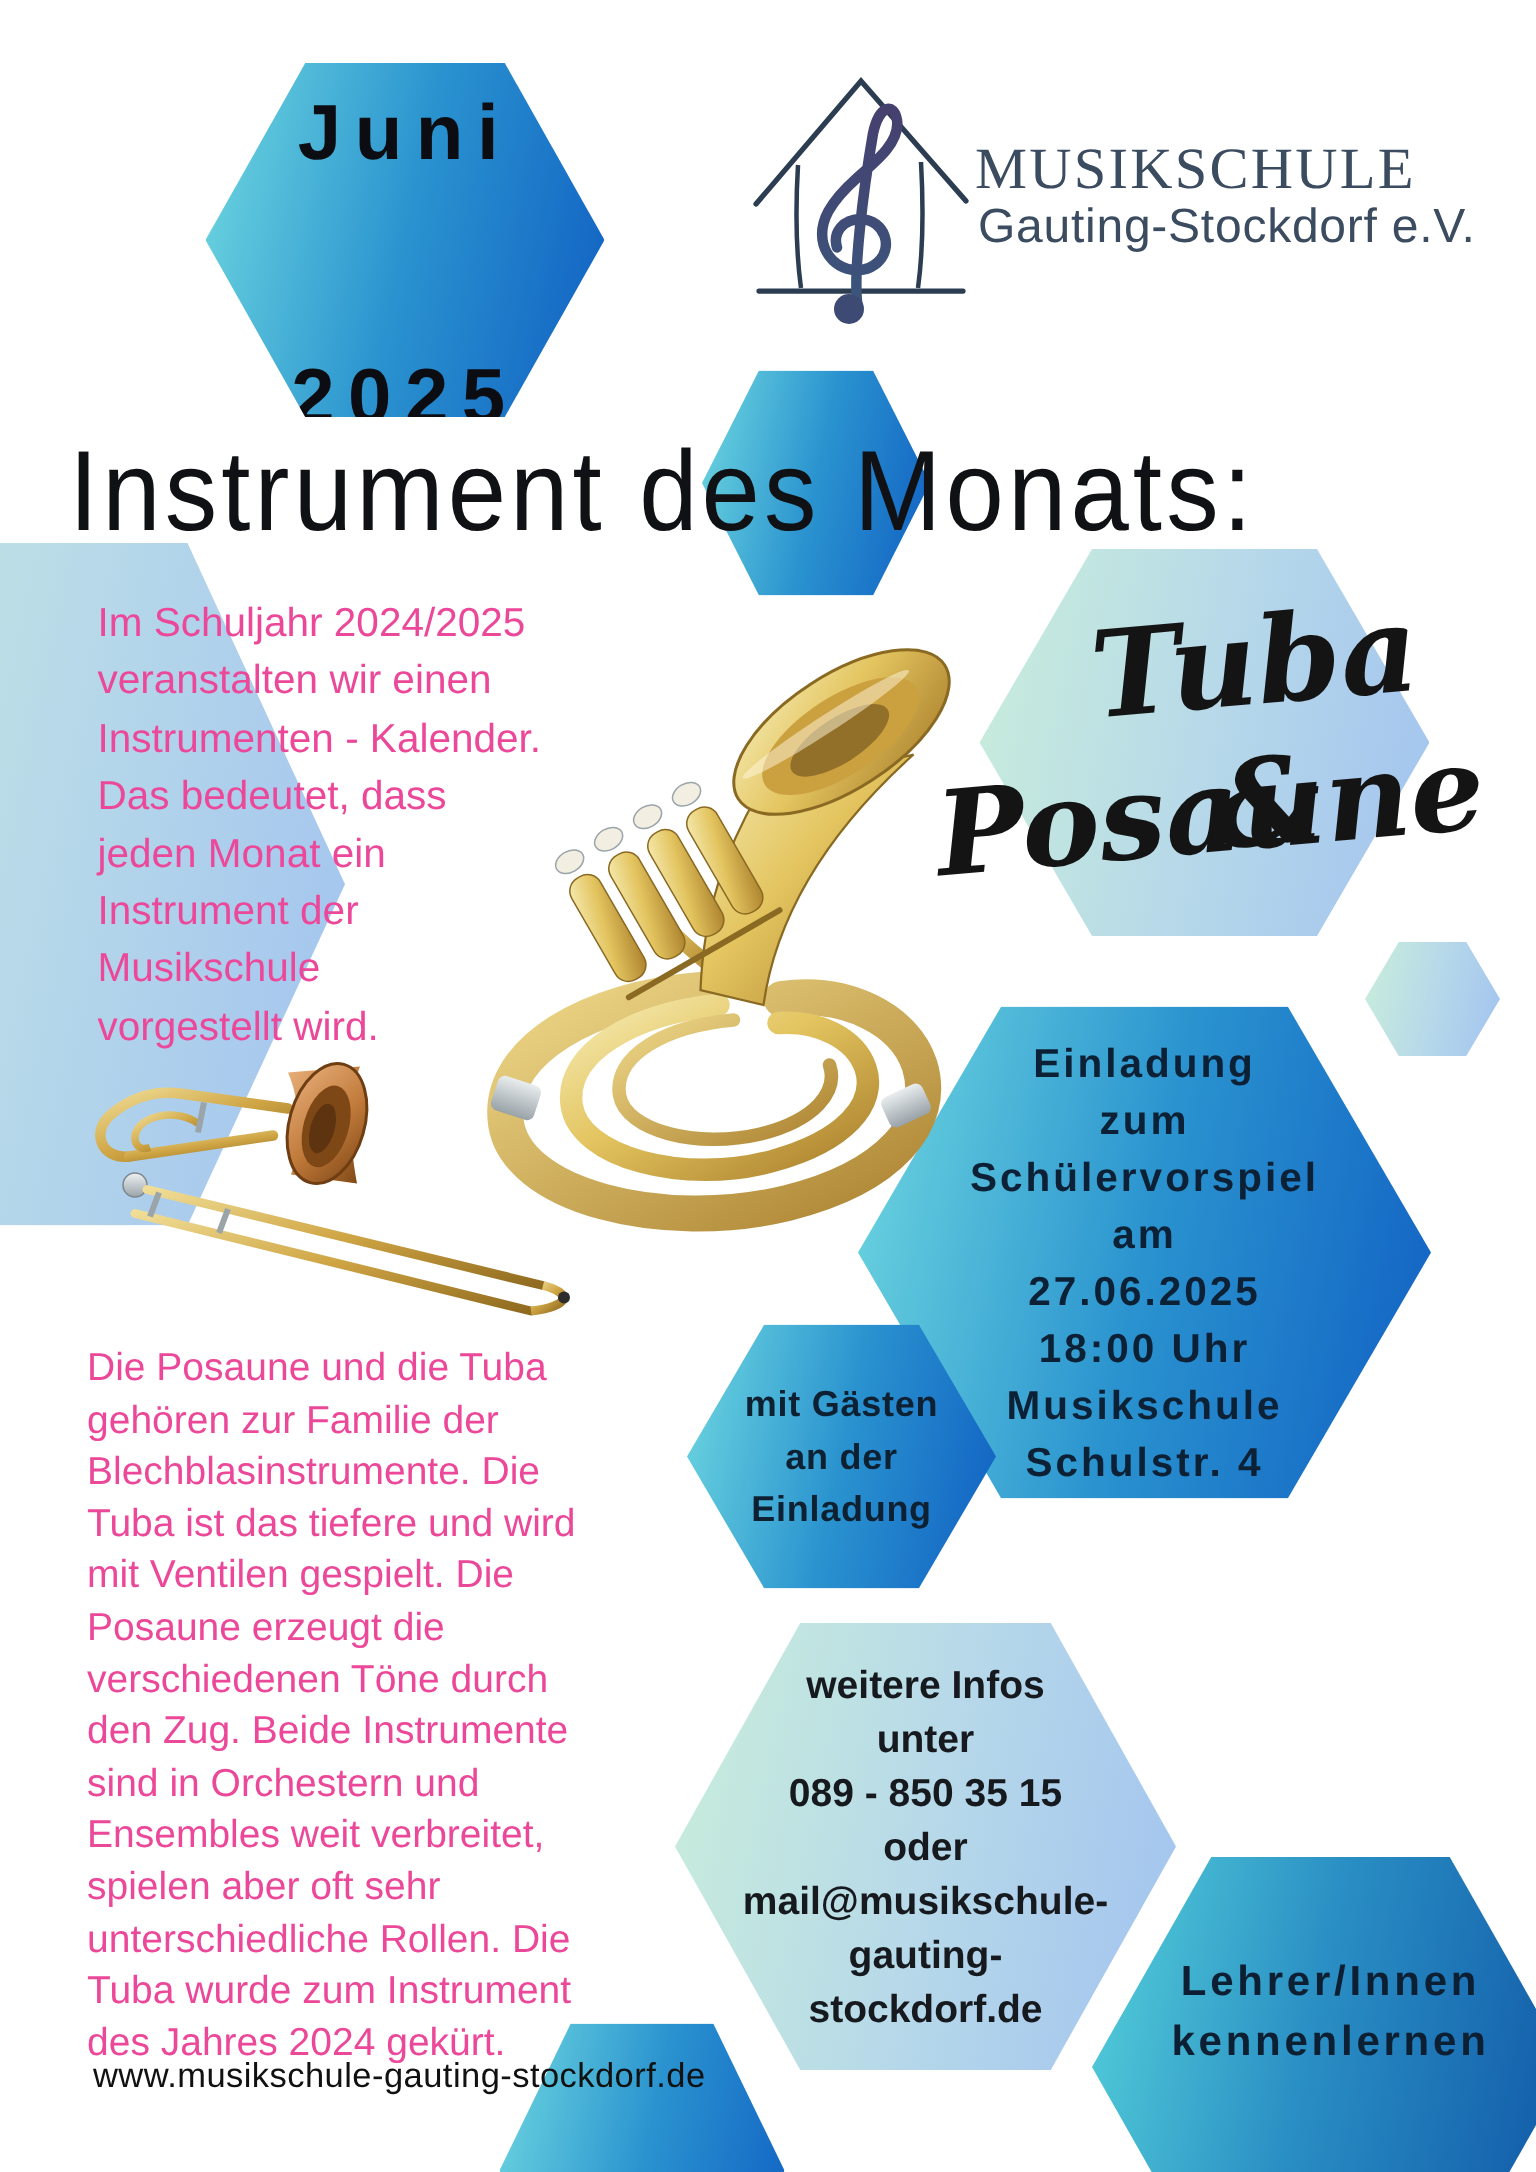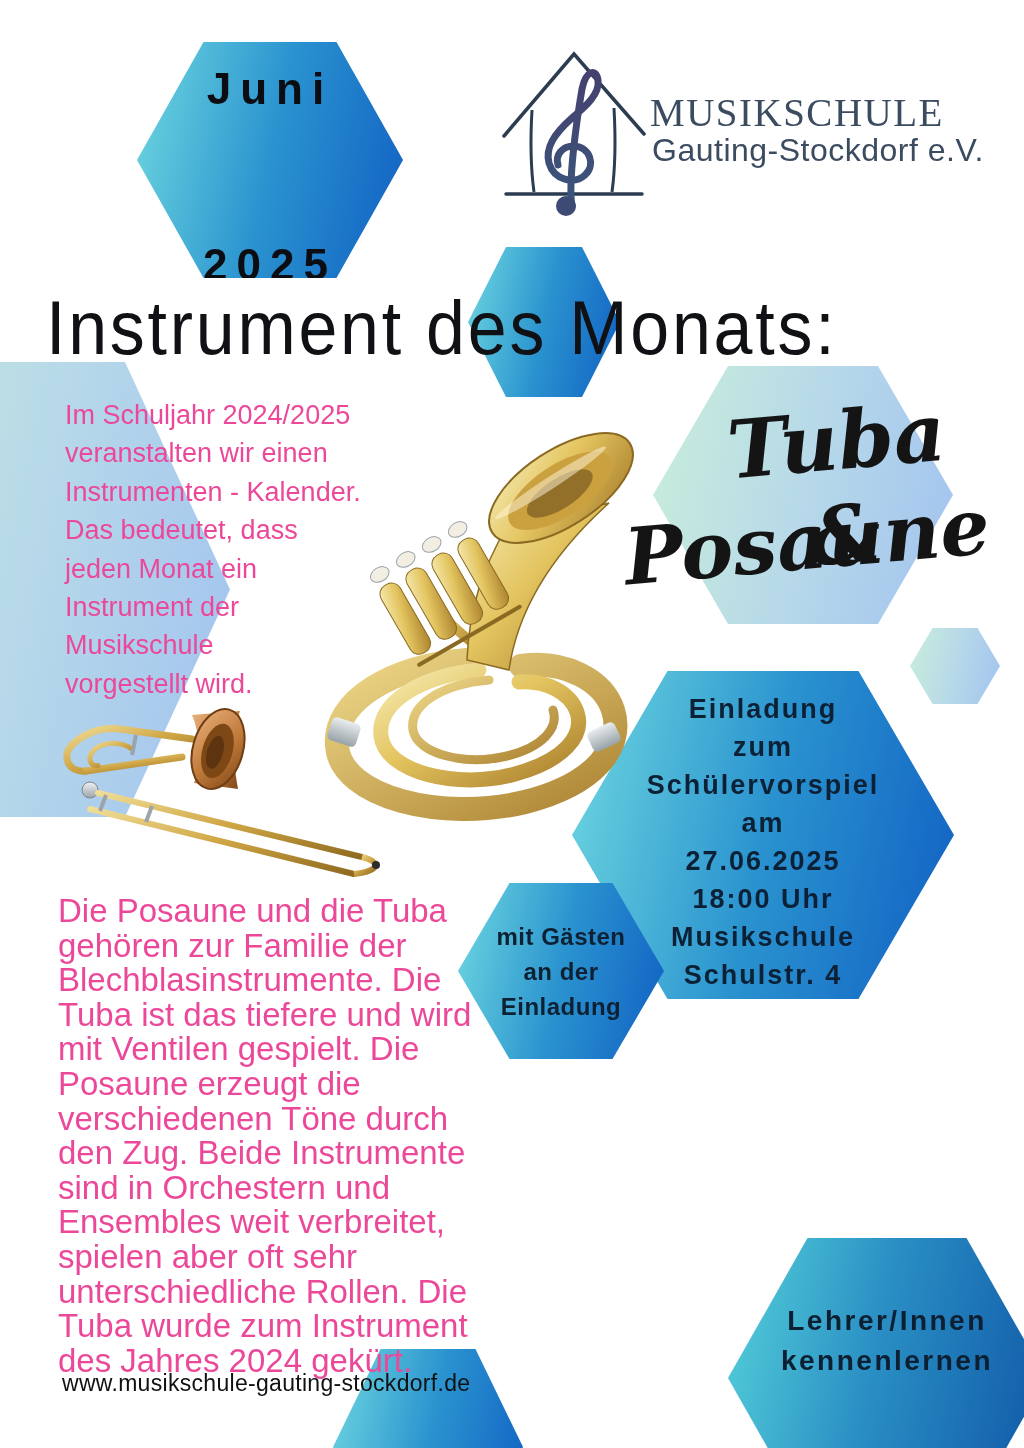--- a/index.html
+++ b/index.html
@@ -38,21 +38,21 @@
 
   <div class="para" style="left:65px;top:396px;font-size:27px;line-height:38.4px;">Im Schuljahr 2024/2025
 veranstalten wir einen
 Instrumenten - Kalender.
 Das bedeutet, dass
 jeden Monat ein
 Instrument der
 Musikschule
 vorgestellt wird.</div>
 
-  <div class="para" style="left:58px;top:894px;font-size:33px;line-height:34.6px;">Die Posaune und die Tuba
+  <div class="para" style="left:58px;top:894px;font-size:26px;line-height:34.6px;">Die Posaune und die Tuba
 gehören zur Familie der
 Blechblasinstrumente. Die
 Tuba ist das tiefere und wird
 mit Ventilen gespielt. Die
 Posaune erzeugt die
 verschiedenen Töne durch
 den Zug. Beide Instrumente
 sind in Orchestern und
 Ensembles weit verbreitet,
 spielen aber oft sehr
@@ -161,20 +161,29 @@
 
   <div class="script-line" style="left:688px;top:394px;width:305px;font-size:80px;transform:rotate(-5deg);">Tuba &amp;</div>
   <div class="script-line" style="left:624px;top:498px;width:315px;font-size:78px;transform:rotate(-5deg);">Posaune</div>
 
   <div class="hex grad-cyan-blue" style="left:458px;top:883px;width:206px;height:176px;">
     <div class="hex-text" style="font-size:24px;line-height:35px;font-weight:700;letter-spacing:.5px;color:#0e2133;">mit Gästen
 an der
 Einladung</div>
   </div>
 
+  <div class="hex grad-mint-blue" style="left:450px;top:1082px;width:334px;height:298px;">
+    <div class="hex-text" style="font-size:26px;line-height:36px;font-weight:700;color:#16191d;">weitere Infos
+unter
+089 - 850 35 15
+oder
+mail@musikschule-
+gauting-
+stockdorf.de</div>
+  </div>
 
 
   <div class="hex grad-teal-navy" style="left:728px;top:1238px;width:318px;height:280px;">
     <div class="hex-text" style="font-size:28px;line-height:40px;font-weight:700;letter-spacing:2.5px;color:#0d2033;padding-bottom:74px;">Lehrer/Innen
 kennenlernen</div>
   </div>
 
   <div class="website">www.musikschule-gauting-stockdorf.de</div>
 
   <svg style="position:absolute;left:498px;top:44px;" width="150" height="172" viewBox="0 0 150 172">
@@ -190,19 +199,19 @@
     <line x1="8" y1="150" x2="144" y2="150" stroke="#2c3d52" stroke-width="3.5" stroke-linecap="round"></line>
     <g>
       <path d="M74,162 C70,140 78,80 84,45 C88,26 98,24 100,36 C102,50 88,62 74,74 C56,90 47,104 51,119 C56,136 76,141 87,131 C98,121 92,103 76,102 C64,102 57,111 60,121" fill="none" stroke="url(#gClef)" stroke-width="7" stroke-linecap="round"></path>
       <circle cx="68" cy="162" r="10" fill="#3c4a74"></circle>
     </g>
   </svg>
   <div class="logo-name">MUSIKSCHULE</div>
   <div class="logo-sub">Gauting-Stockdorf e.V.</div>
 
   <div class="hex grad-cyan-blue" style="left:137px;top:42px;width:266px;height:236px;">
-    <div class="hex-text" style="font-size:44px;line-height:88px;font-weight:700;letter-spacing:9px;color:#0b0d12;margin-top:34px;">
+    <div class="hex-text" style="font-size:52px;line-height:88px;font-weight:700;letter-spacing:9px;color:#0b0d12;margin-top:34px;">
       <span><span>Juni</span><br>
       <span>2025</span></span>
     </div>
   </div>
 
 </div>
 
 </body></html>

